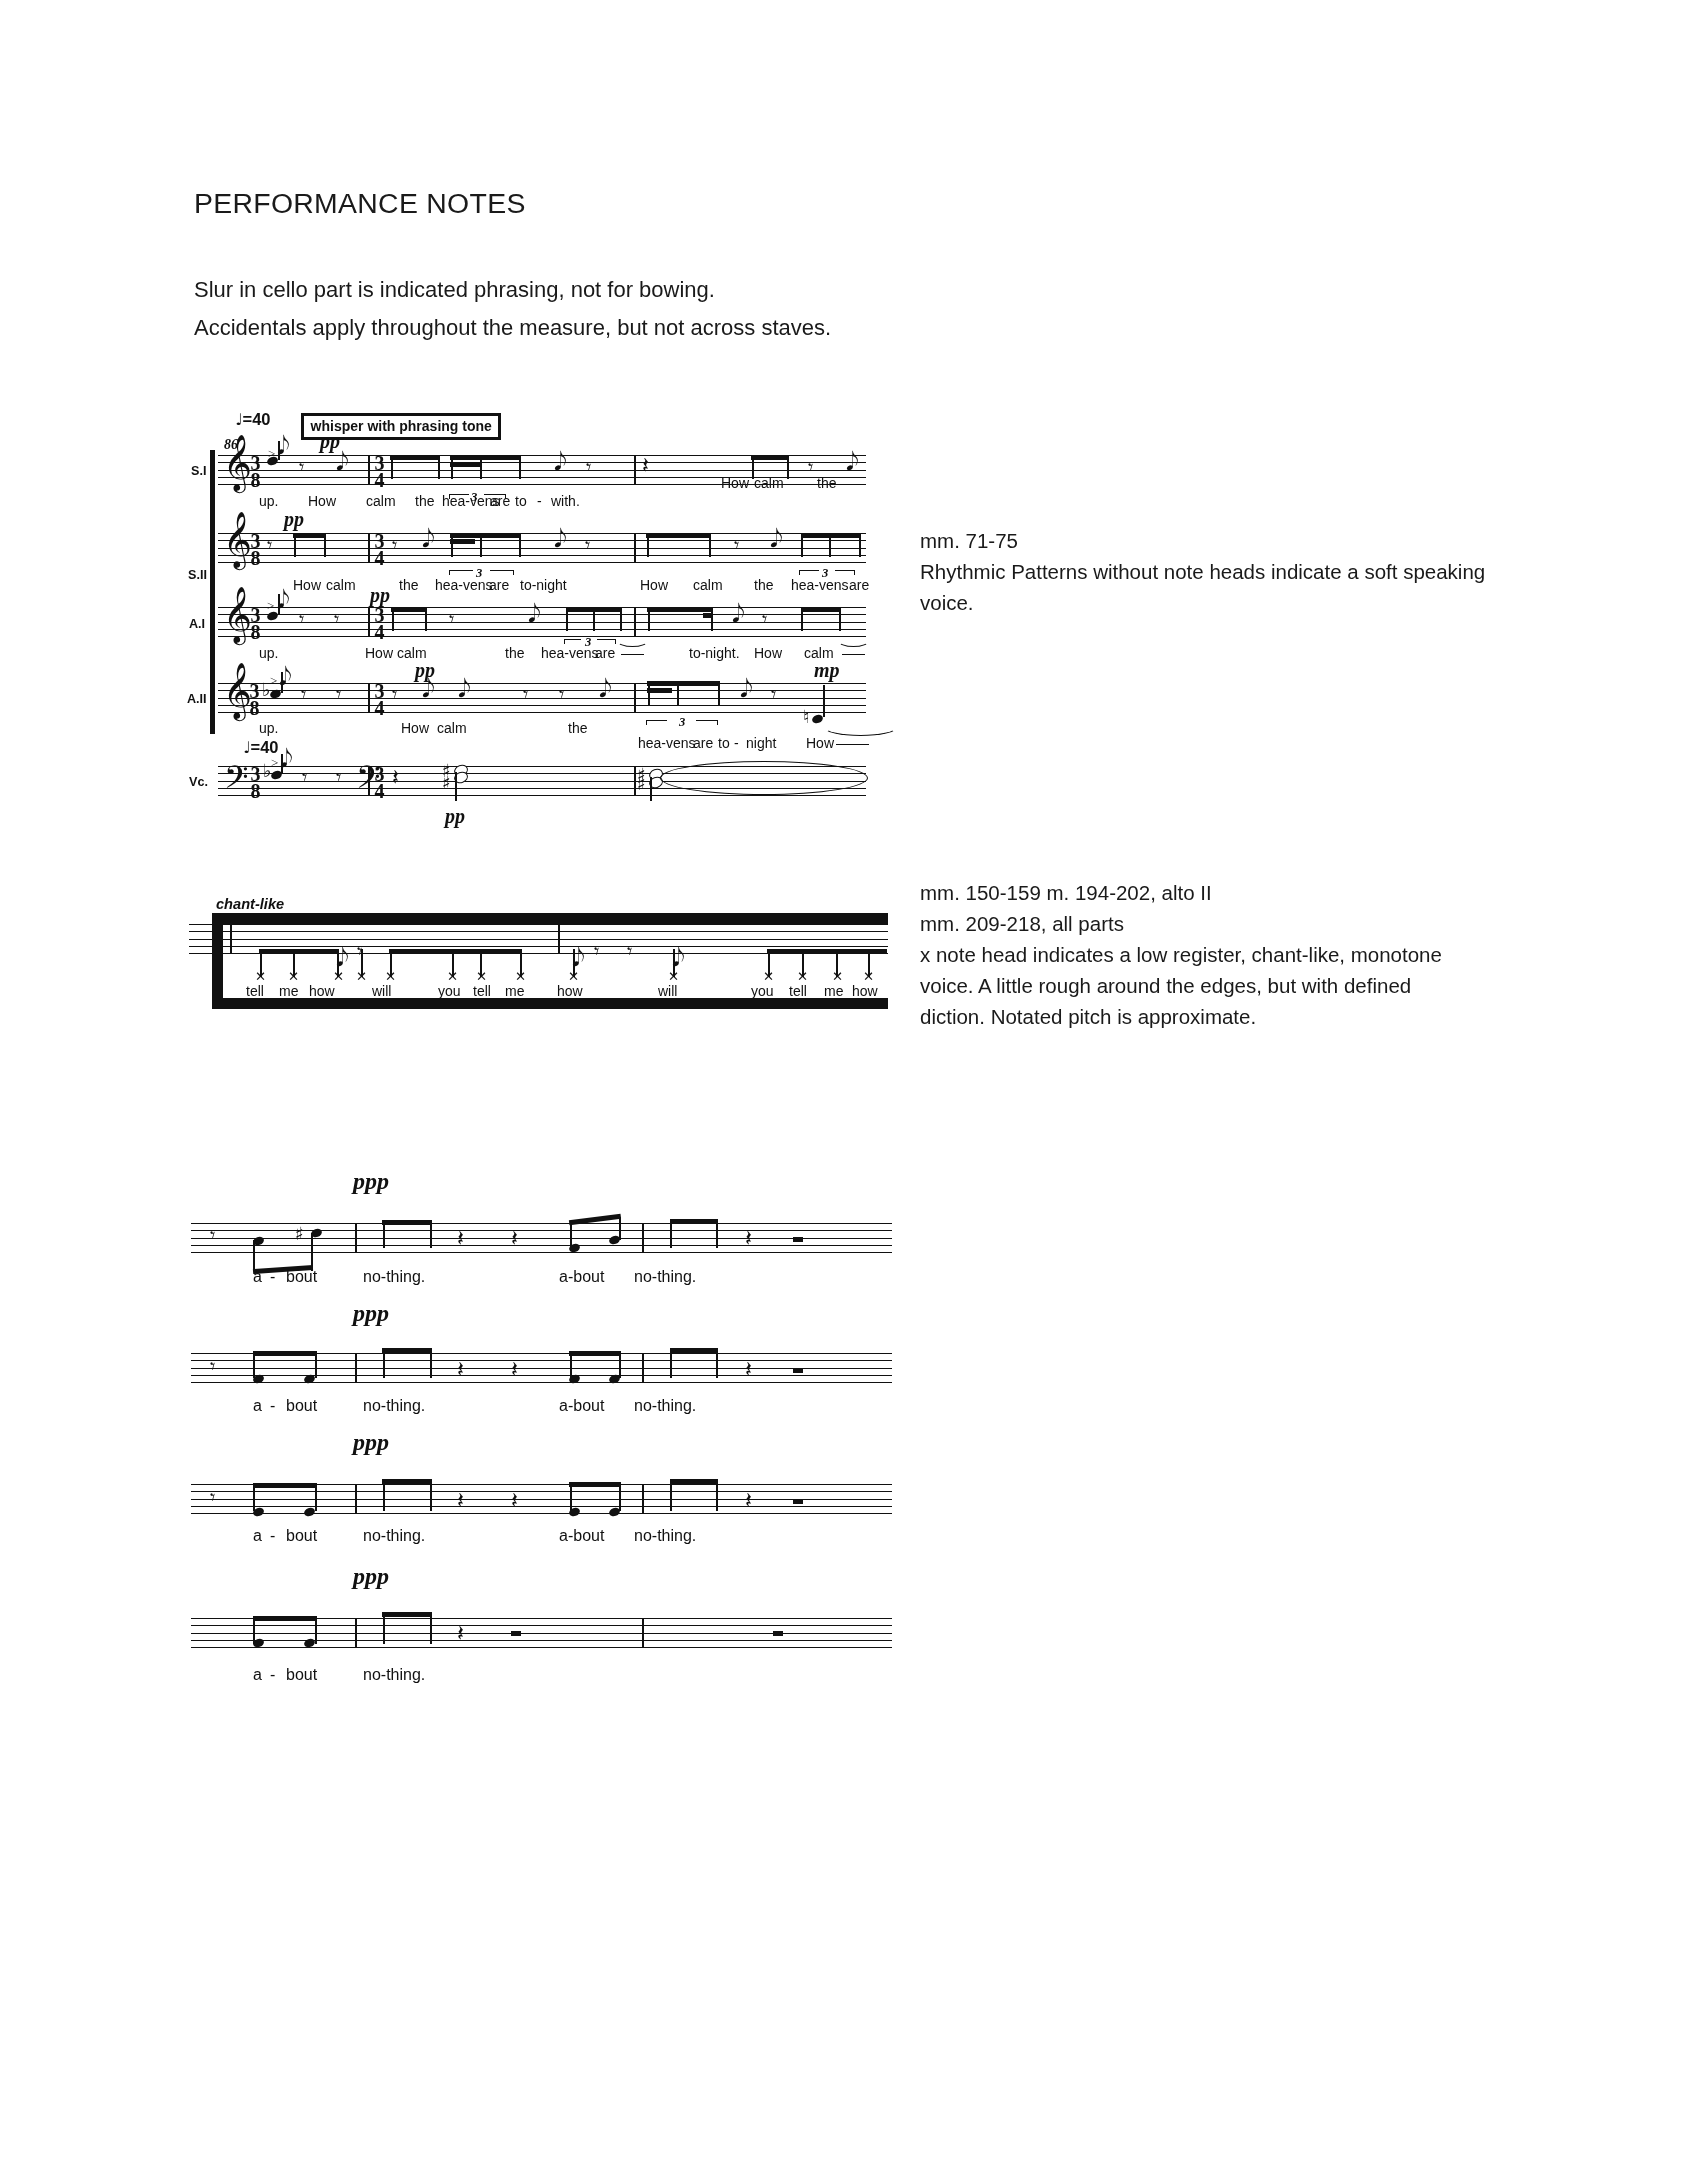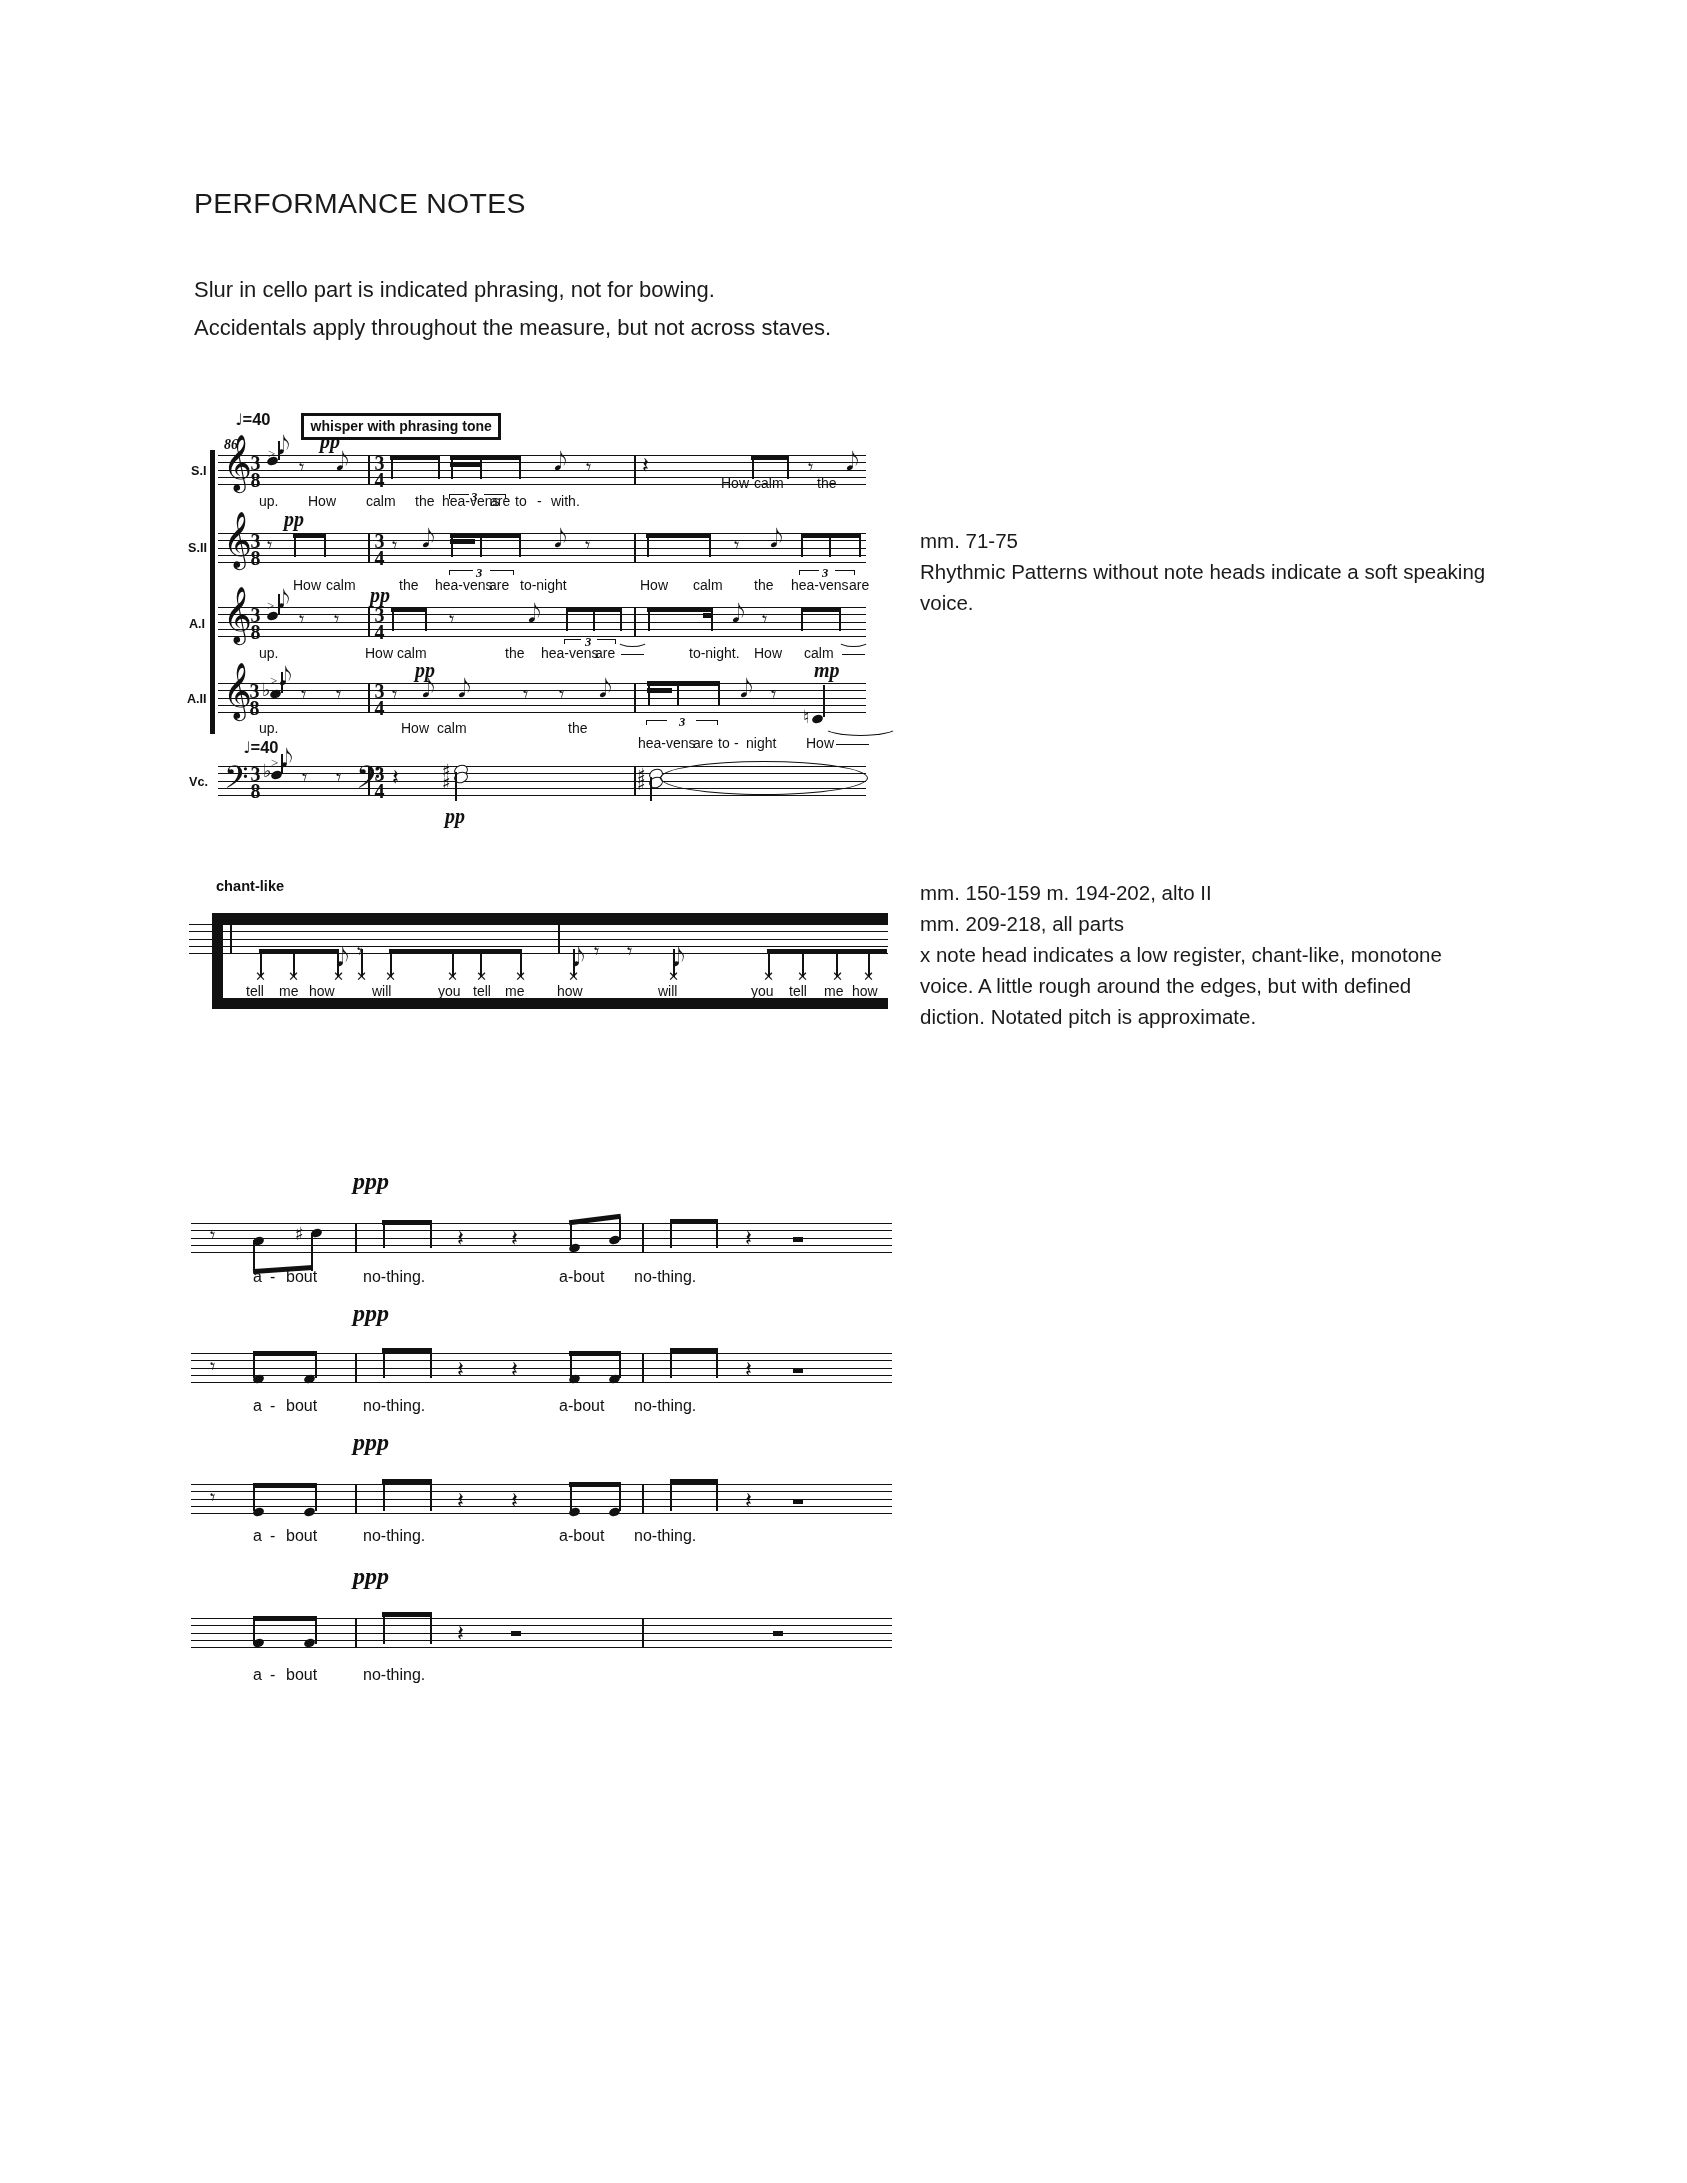--- a/index.html
+++ b/index.html
@@ -330,21 +330,21 @@
   <div class="lyric" style="left:415px; top:493px;">the</div>
   <div class="lyric" style="left:442px; top:493px;">hea-vens</div>
   <div class="lyric" style="left:490px; top:493px;">are</div>
   <div class="lyric" style="left:515px; top:493px;">to</div>
   <div class="lyric" style="left:537px; top:493px;">-</div>
   <div class="lyric" style="left:551px; top:493px;">with.</div>
   <div class="lyric" style="left:721px; top:475px;">How</div>
   <div class="lyric" style="left:754px; top:475px;">calm</div>
   <div class="lyric" style="left:817px; top:475px;">the</div>
 
-  <div class="partlabel" style="left:188px; top:541px;">S.II</div>
+  <div class="partlabel" style="left:188px; top:568px;">S.II</div>
   <div class="staff" style="left:218px; top:533px; width:648px; height:30px;">
     <div class="ln"></div>
     <div class="ln"></div>
     <div class="ln"></div>
     <div class="ln"></div>
     <div class="ln"></div>
   </div>
   <div class="clef treble" style="left:223px; top:515px;">𝄞</div>
   <div class="timesig" style="left:247px; top:533px; width:17px;">
     <span>3</span>
@@ -573,21 +573,21 @@
   <div class="stem" style="left:650px; top:777px; height:24px;"></div>
   <div class="slurlong" style="left:660px; top:761px; width:206px; height:32px;"></div>
 </div>
 
 <div class="annot" style="left:920px; top:525px;">
   <span class="hdr">mm. 71-75</span>
   <span class="body">Rhythmic Patterns without note heads indicate a soft speaking voice.</span>
 </div>
 
 <div class="sysblock" style="left:0;top:0;width:1687px;height:79px;">
-  <div class="marking" style="left:216px; top:878px;">chant-like</div>
+  <div class="marking" style="left:216px; top:896px;font-style:italic;">chant-like</div>
 
   <div class="chantframe" style="left:212px; top:913px; width:676px; height:10.6px;"></div>
   <div class="chantframe" style="left:212px; top:998px; width:676px; height:10.6px;"></div>
   <div class="chantframe" style="left:212px; top:913px; width:10.6px; height:95px;"></div>
 
   <div class="staff" style="left:189px; top:924px; width:699px; height:30px;">
     <div class="ln"></div>
     <div class="ln"></div>
     <div class="ln"></div>
     <div class="ln"></div>

